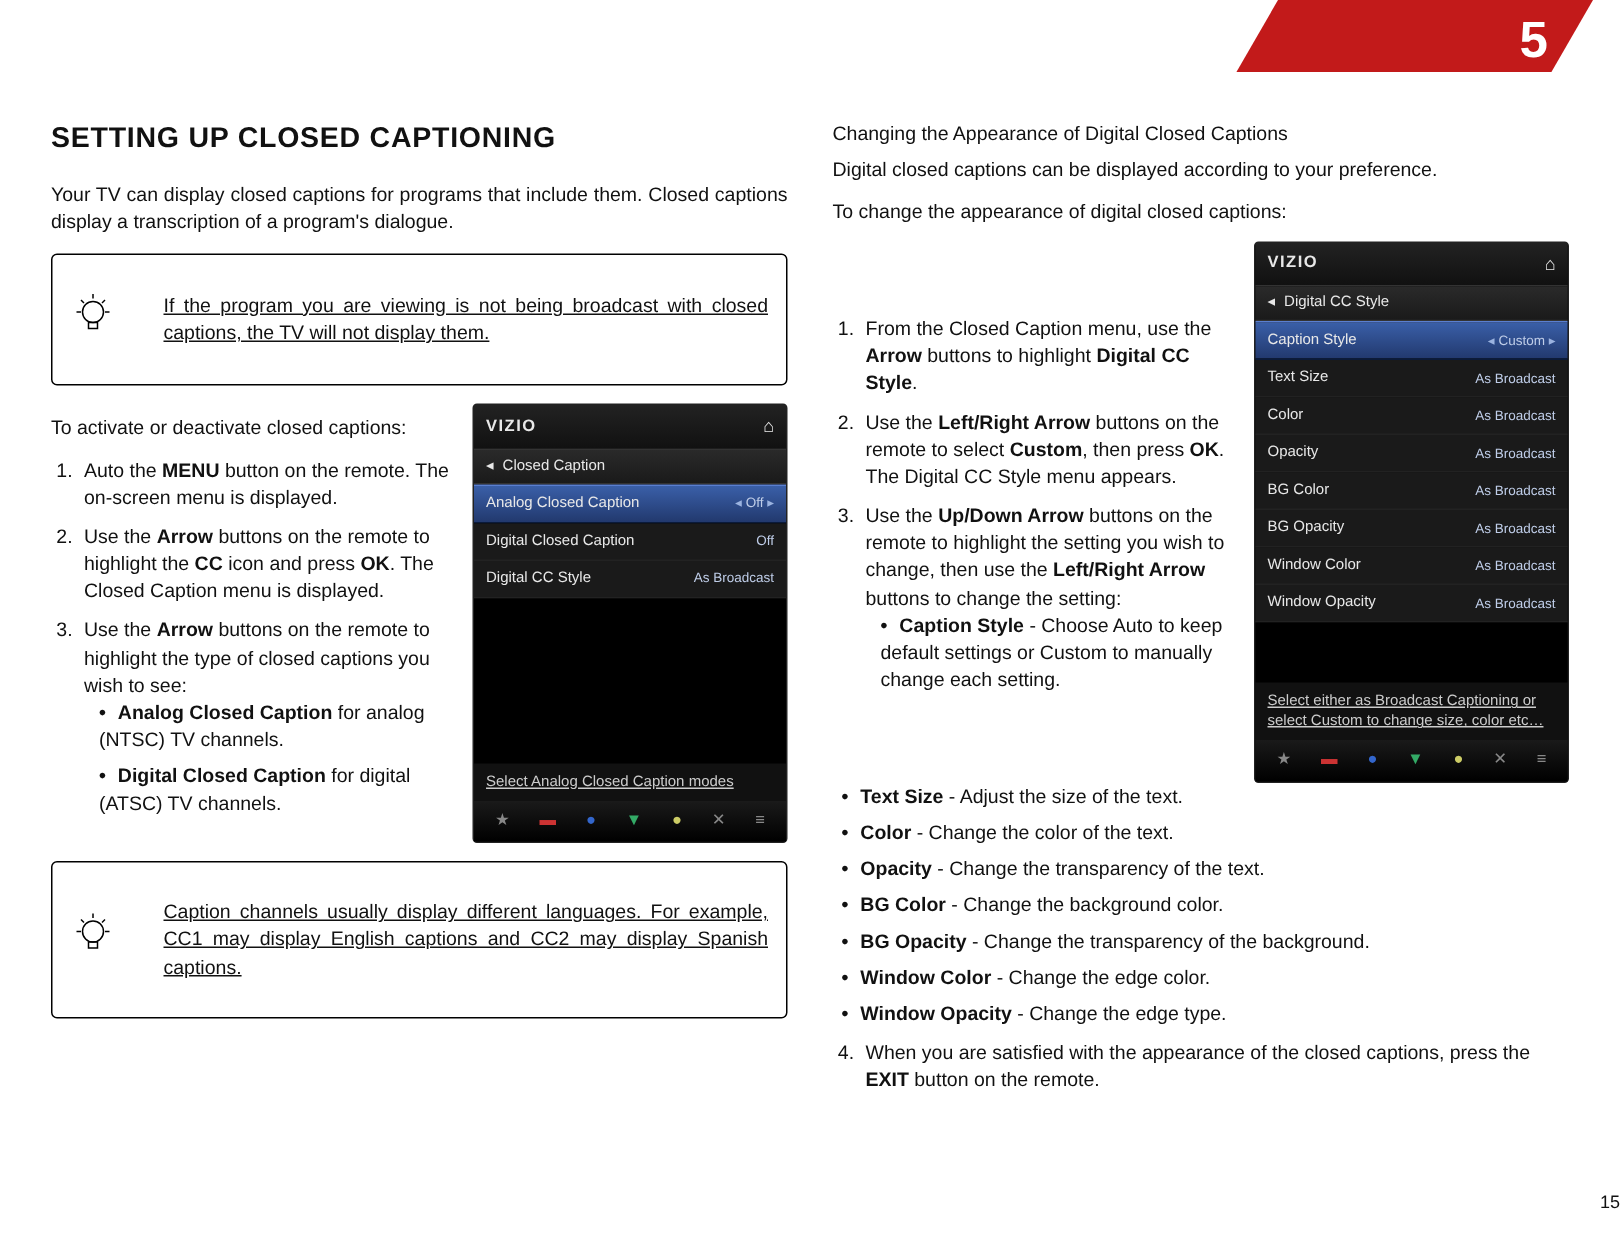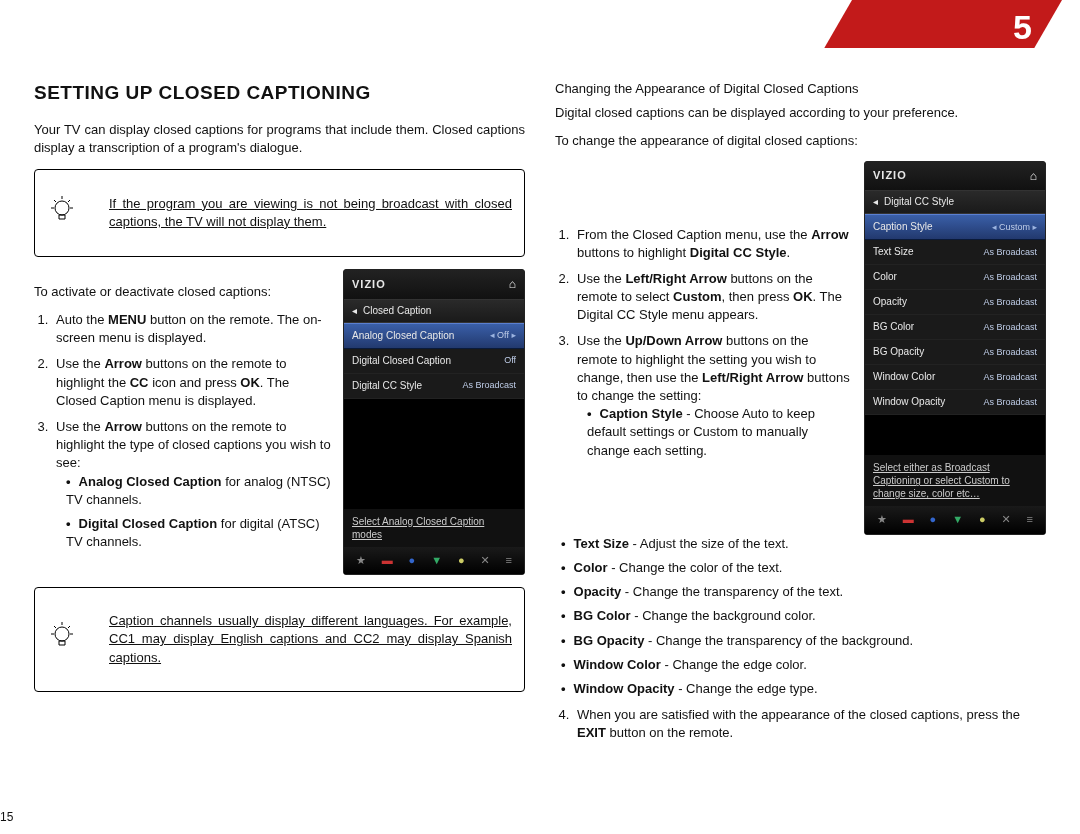--- a/index.html
+++ b/index.html
@@ -72,28 +72,28 @@
     text-decoration: underline;
   }
   .bulb {
     font-size: 26px;
     line-height: 1;
     flex: 0 0 auto;
   }
   .tip-box .tip-text { flex: 1; text-align: justify; }
   .page-num {
     position: absolute;
-    bottom: 8px;
+    bottom: 24px;
     left: 0; right: 0;
-    text-align: left;
+    text-align: right;
     font-size: 12px;
   }
   
   .tv {
-    width: 182px;
+    width: 210px;
     background: #000;
     border: 1px solid #222;
     border-radius: 3px;
     color: #e8e8e8;
     font-size: 10px;
     flex: 0 0 auto;
   }
   .tv-header {
     display: flex;
     justify-content: space-between;

